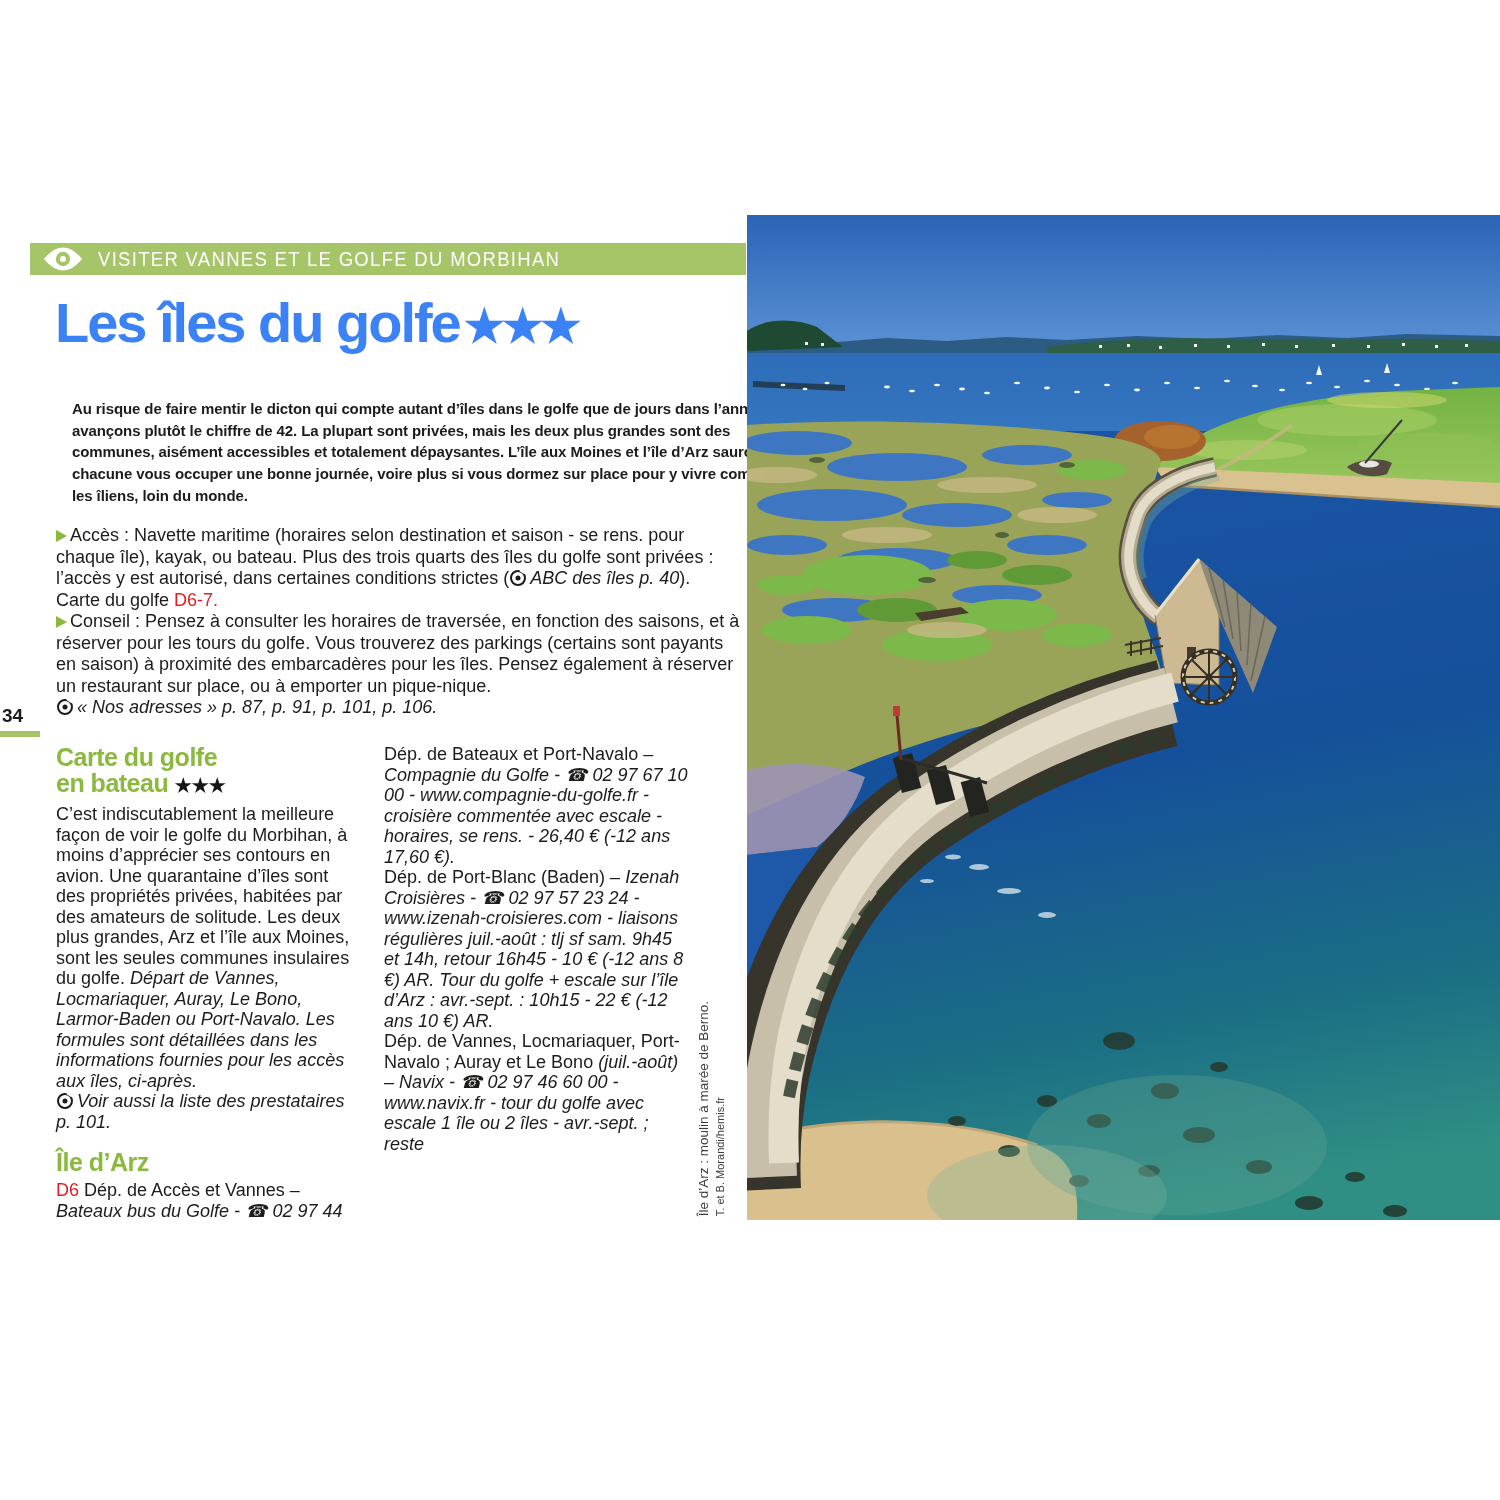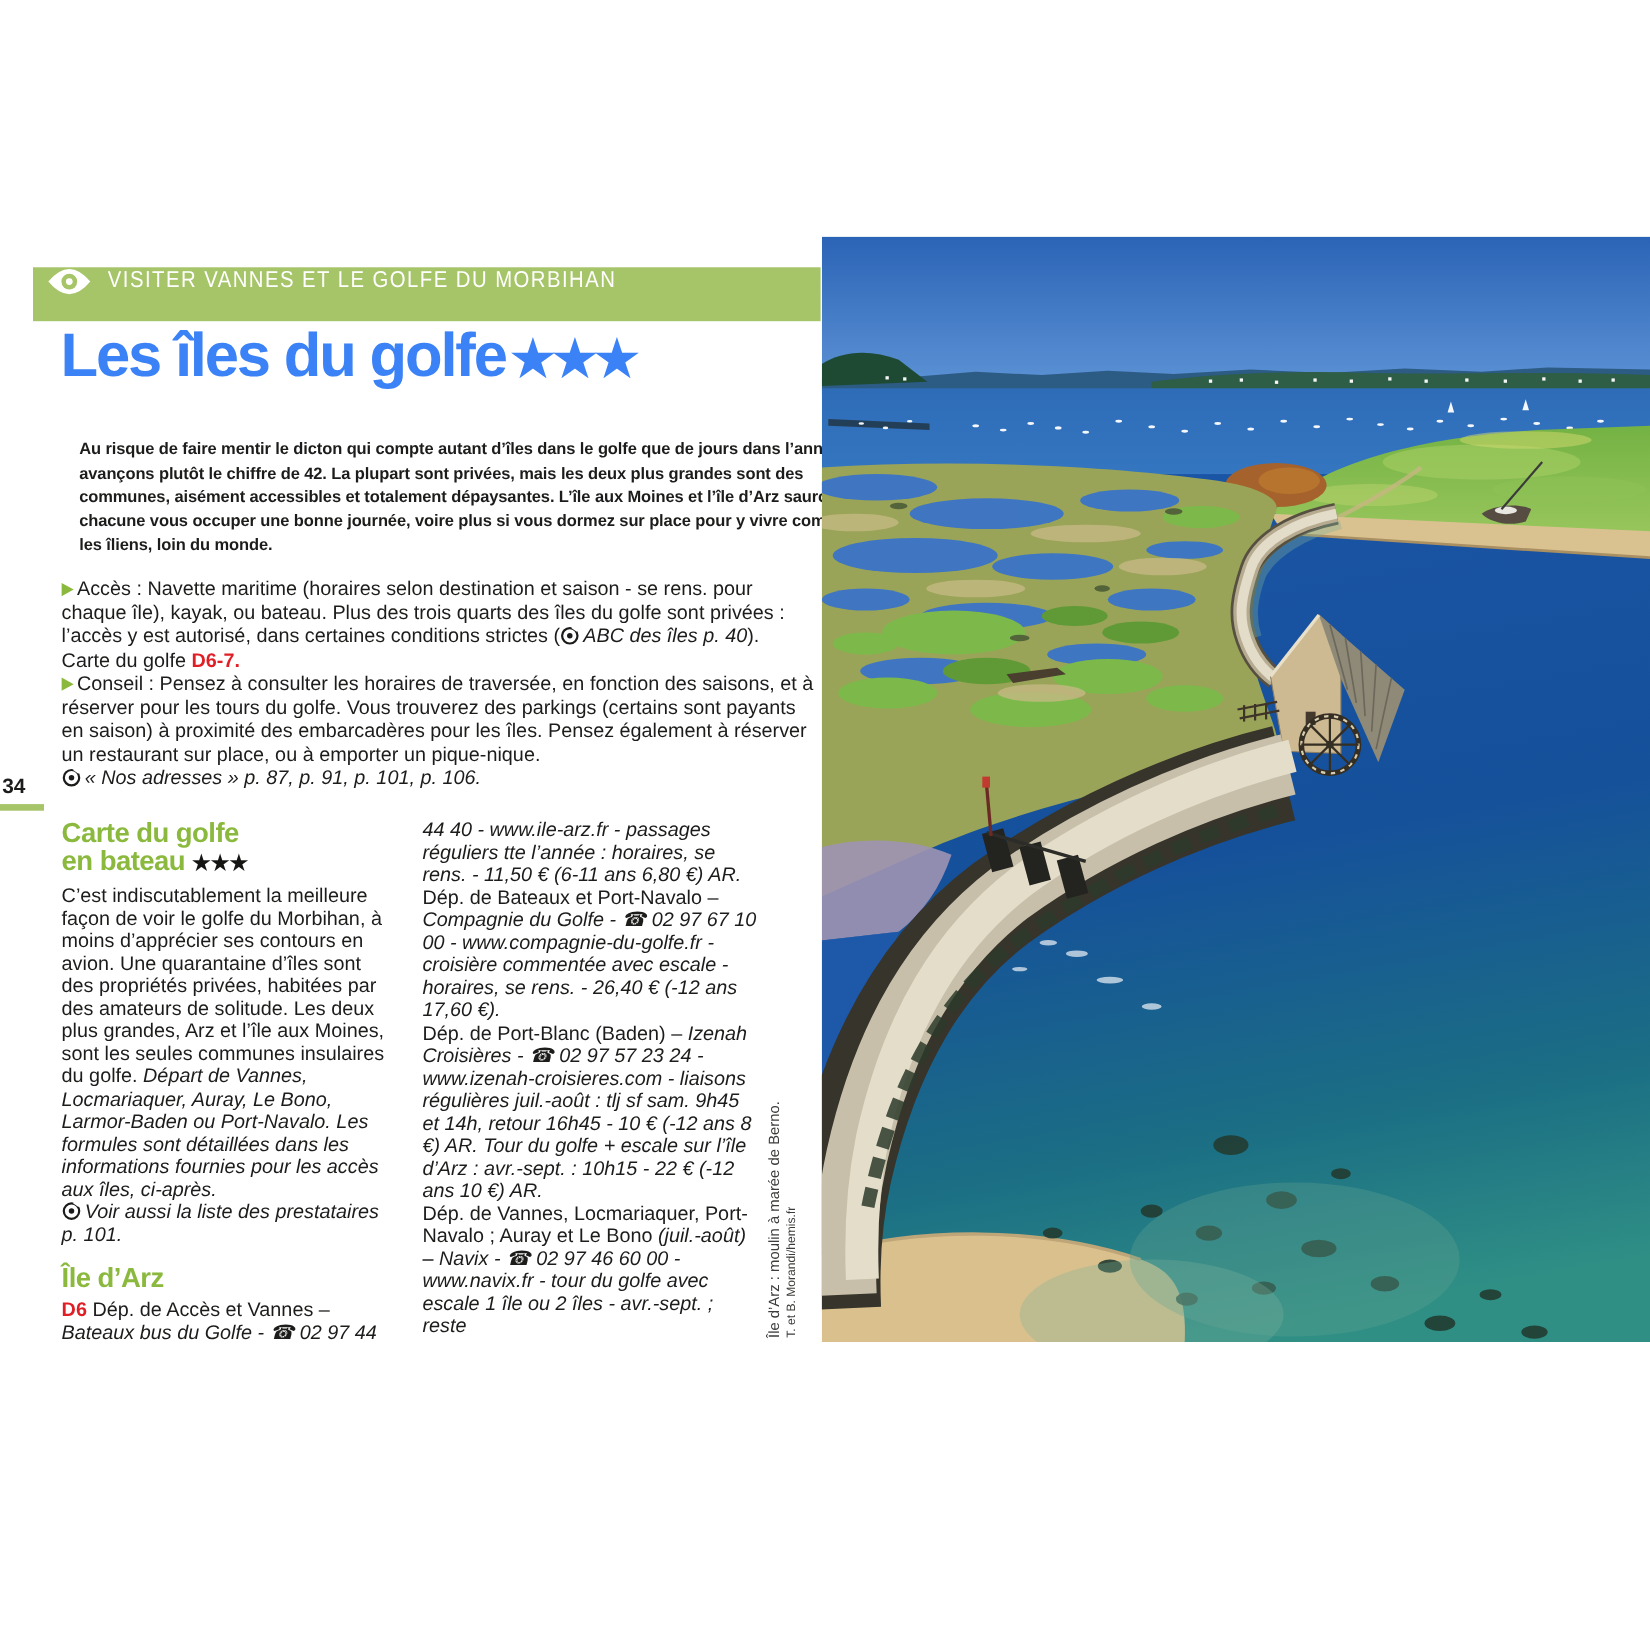--- a/index.html
+++ b/index.html
@@ -7,22 +7,22 @@
     --head-green:#8ab93e;
     --red:#e01e25;
     --ink:#1c1c1a;
   }
   html,body{margin:0;padding:0;}
   body{width:1500px;height:1500px;background:#ffffff;position:relative;
        font-family:"Liberation Sans", sans-serif;color:var(--ink);}
   .page{position:absolute;inset:0;overflow:hidden;}
 
   
-  .topbar{position:absolute;left:30px;top:243px;width:716px;height:49px;
-          background:var(--bar-green);display:flex;align-items:flex-start;}
+  .topbar{position:absolute;left:30px;top:243px;width:716px;height:32px;
+          background:var(--bar-green);display:flex;align-items:center;}
   .eye{display:inline-flex;margin-left:12px;width:42px;height:26px;}
   .topbar-text{color:#ffffff;font-size:21px;letter-spacing:1.5px;margin-left:14px;
                transform:scaleX(.88);transform-origin:0 50%;white-space:nowrap;}
 
   
   h1{position:absolute;left:55px;top:292px;margin:0;font-size:56px;line-height:62px;
      font-weight:bold;letter-spacing:-2px;color:#3b82f6;white-space:nowrap;}
   h1 .stars{font-size:46px;letter-spacing:-3px;margin-left:4px;}
 
   
@@ -42,21 +42,21 @@
   .col p{margin:0;}
   .col-left{left:56px;width:303px;}
   .col-right{left:384px;width:306px;}
   h2{margin:0 0 5px 0;font-size:25px;line-height:26px;font-weight:bold;color:var(--head-green);
      letter-spacing:-.5px;}
   h2.mt{margin-top:17px;}
 
   
   .s-b{font-weight:normal;}
   .s-i{font-style:italic;}
-  .s-rb{color:var(--red);font-weight:bold;}
+  .s-rb{color:var(--red);font-weight:normal;}
   .s-g{color:var(--head-green);}
   .s-stars{color:#151513;font-size:19px;letter-spacing:0;}
 
   .tri{display:inline-block;width:0;height:0;border-left:11px solid var(--head-green);
        border-top:6px solid transparent;border-bottom:6px solid transparent;
        margin-right:3px;vertical-align:-1px;}
   .xref-icon{display:inline-block;width:12px;height:12px;border:2.6px solid #1b1b19;
        border-radius:50%;position:relative;margin:0 4px 0 1px;vertical-align:-2px;}
   .xref-icon::after{content:'';position:absolute;width:5px;height:5px;background:#1b1b19;
        border-radius:50%;top:50%;left:50%;transform:translate(-50%,-50%);}
@@ -107,21 +107,20 @@
 
   <div class="col col-left">
     <h2><span class="s-g">Carte du golfe</span><br><span class="s-g">en bateau </span><span class="s-stars">★★★</span></h2>
     <p><span>C’est indiscutablement la meilleure façon de voir le golfe du Morbihan, à moins d’apprécier ses contours en avion. Une quarantaine d’îles sont des propriétés privées, habitées par des amateurs de solitude. Les deux plus grandes, Arz et l’île aux Moines, sont les seules communes insulaires du golfe. </span><span class="s-i">Départ de Vannes, Locmariaquer, Auray, Le Bono, Larmor-Baden ou Port-Navalo. Les formules sont détaillées dans les informations fournies pour les accès aux îles, ci-après.</span></p>
     <p><span class="xref-icon"></span><span class="s-i">Voir aussi la liste des prestataires p. 101.</span></p>
     <h2 class="mt"><span class="s-g">Île d’Arz</span></h2>
     <p><span class="s-rb">D6 </span><span class="s-b">Dép. de Accès et Vannes – </span><span class="s-i">Bateaux bus du Golfe - ☎ 02 97 44</span></p>
   </div>
 
   <div class="col col-right">
-    <p><span class="s-i">44 40 - www.ile-arz.fr - passages réguliers tte l’année : horaires, se rens. - 11,50 € (6-11 ans 6,80 €) AR.</span></p>
     <p><span class="s-b">Dép. de Bateaux et Port-Navalo – </span><span class="s-i">Compagnie du Golfe - ☎ 02 97 67 10 00 - www.compagnie-du-golfe.fr - croisière commentée avec escale - horaires, se rens. - 26,40 € (-12 ans 17,60 €).</span></p>
     <p><span class="s-b">Dép. de Port-Blanc (Baden) – </span><span class="s-i">Izenah Croisières - ☎ 02 97 57 23 24 - www.izenah-croisieres.com - liaisons régulières juil.-août : tlj sf sam. 9h45 et 14h, retour 16h45 - 10 € (-12 ans 8 €) AR. Tour du golfe + escale sur l’île d’Arz : avr.-sept. : 10h15 - 22 € (-12 ans 10 €) AR.</span></p>
     <p><span class="s-b">Dép. de Vannes, Locmariaquer, Port-Navalo ; Auray et Le Bono </span><span class="s-i">(juil.-août) – Navix - ☎ 02 97 46 60 00 - www.navix.fr - tour du golfe avec escale 1 île ou 2 îles - avr.-sept. ; reste</span></p>
   </div>
 
   <div class="caption">
     <span class="cap1">Île d’Arz : moulin à marée de Berno.</span>
     <span class="cap2">T. et B. Morandi/hemis.fr</span>
   </div>
 

